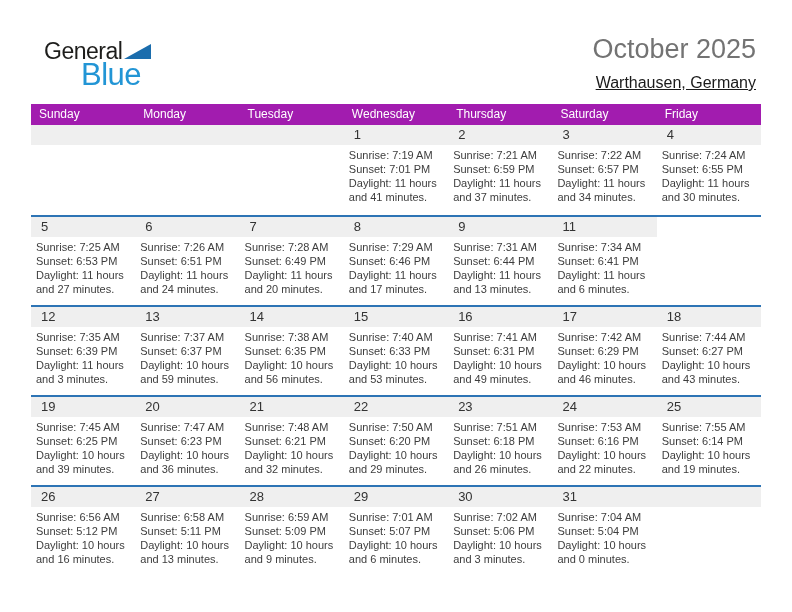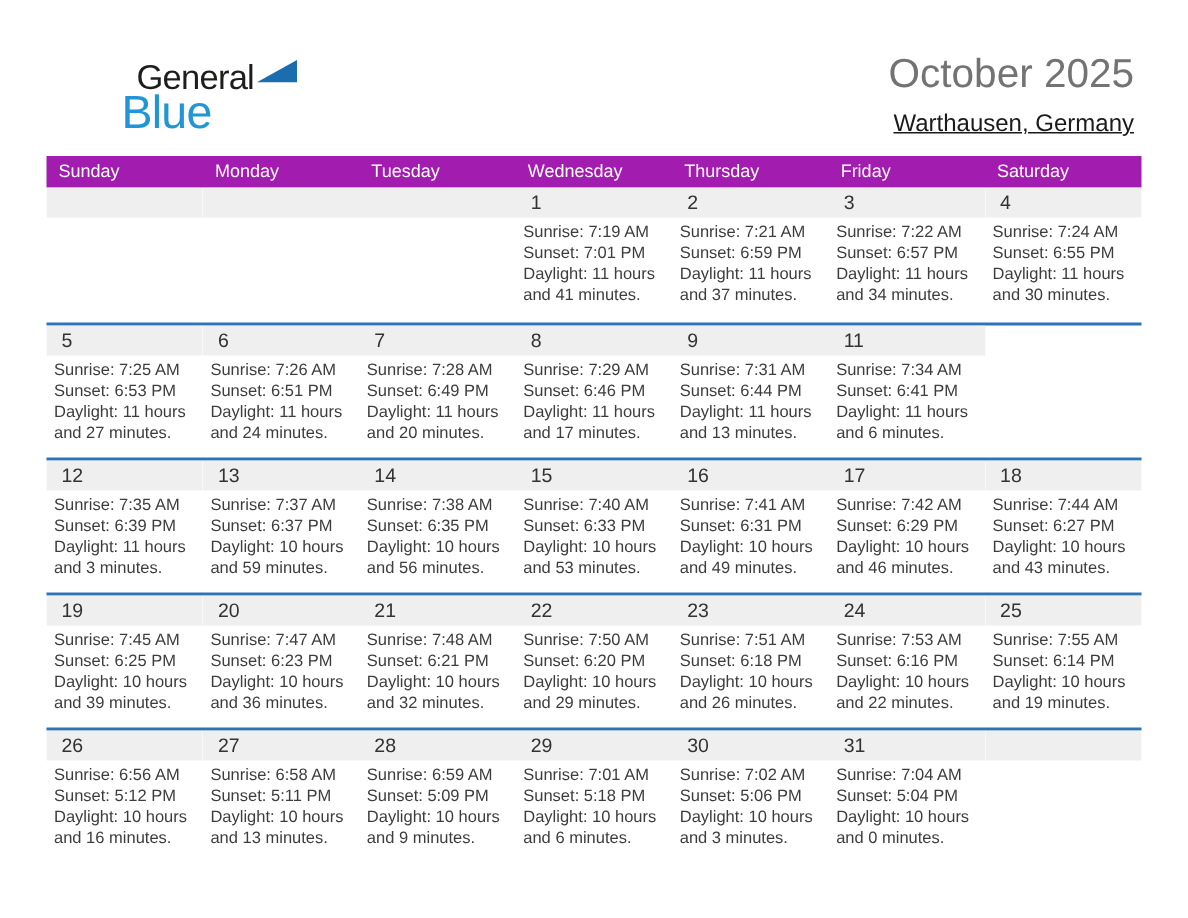--- a/index.html
+++ b/index.html
@@ -6,21 +6,21 @@
   body{
     width:792px;height:612px;
     background:#ffffff;
     position:relative;
     font-family:"Liberation Sans", sans-serif;
     -webkit-font-smoothing:antialiased;
     overflow:hidden;
   }
   
   .logo{position:absolute;left:44px;top:40px;cursor:pointer;}
-  .logo-top{display:flex;align-items:flex-start;margin-left:47px;}
+  .logo-top{display:flex;align-items:center;}
   .logo-general{font-size:23px;color:#1d1d1b;letter-spacing:-0.5px;line-height:1;}
   .logo-tri{margin-left:2px;margin-bottom:1px;display:block;}
   .logo-blue{font-size:31px;color:#2295d5;letter-spacing:-0.5px;line-height:1;margin-top:-4px;margin-left:37px;}
   
   .title-block{position:absolute;top:34px;right:36px;text-align:right;}
   .title{font-size:27px;color:#737373;line-height:1.15;}
   .subtitle{font-size:16px;color:#1a1a1a;margin-top:9px;text-decoration:underline;}
   
   .calendar{position:absolute;left:31px;top:104px;width:730px;}
   .weekday-header{
@@ -60,22 +60,22 @@
   <div class="subtitle">Warthausen, Germany</div>
 </div>
 
 <div class="calendar">
   <div class="weekday-header">
     <div class="wd">Sunday</div>
     <div class="wd">Monday</div>
     <div class="wd">Tuesday</div>
     <div class="wd">Wednesday</div>
     <div class="wd">Thursday</div>
+    <div class="wd">Saturday</div>
     <div class="wd">Friday</div>
-    <div class="wd">Saturday</div>
   </div>
   <div id="weeks">
       <div class="week-row">
         <div class="day-cell">
           <div class="day-band">
             <div class="day-num"></div>
           </div>
         </div>
         <div class="day-cell">
           <div class="day-band">
@@ -364,21 +364,21 @@
             <div class="cell-line">Sunset: 5:09 PM</div>
             <div class="cell-line">Daylight: 10 hours and 9 minutes.</div>
           </div>
         </div>
         <div class="day-cell">
           <div class="day-band">
             <div class="day-num">29</div>
           </div>
           <div class="cell-body">
             <div class="cell-line">Sunrise: 7:01 AM</div>
-            <div class="cell-line">Sunset: 5:18 PM</div>
+            <div class="cell-line">Sunset: 5:07 PM</div>
             <div class="cell-line">Daylight: 10 hours and 6 minutes.</div>
           </div>
         </div>
         <div class="day-cell">
           <div class="day-band">
             <div class="day-num">30</div>
           </div>
           <div class="cell-body">
             <div class="cell-line">Sunrise: 7:02 AM</div>
             <div class="cell-line">Sunset: 5:06 PM</div>

